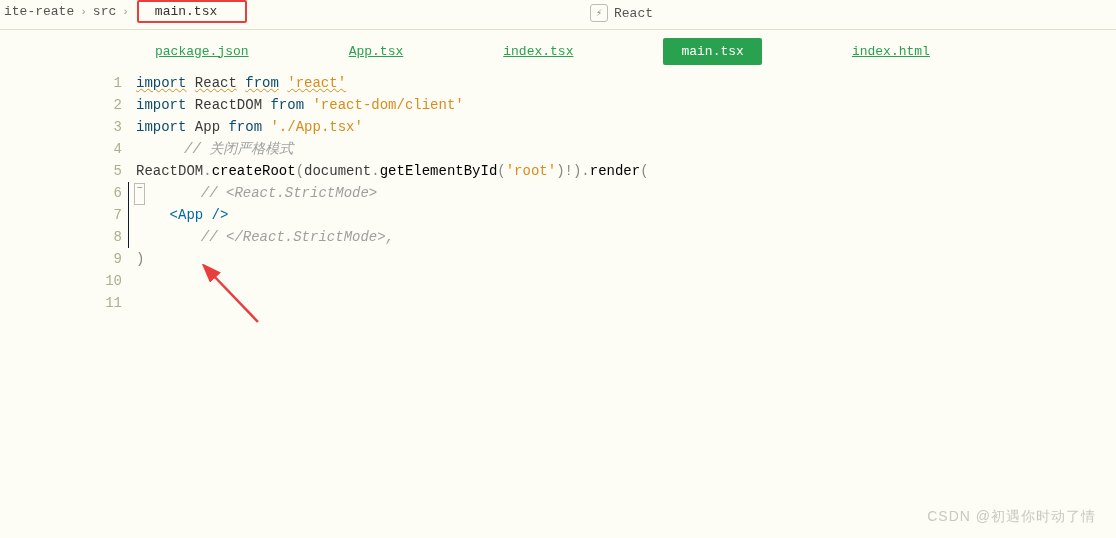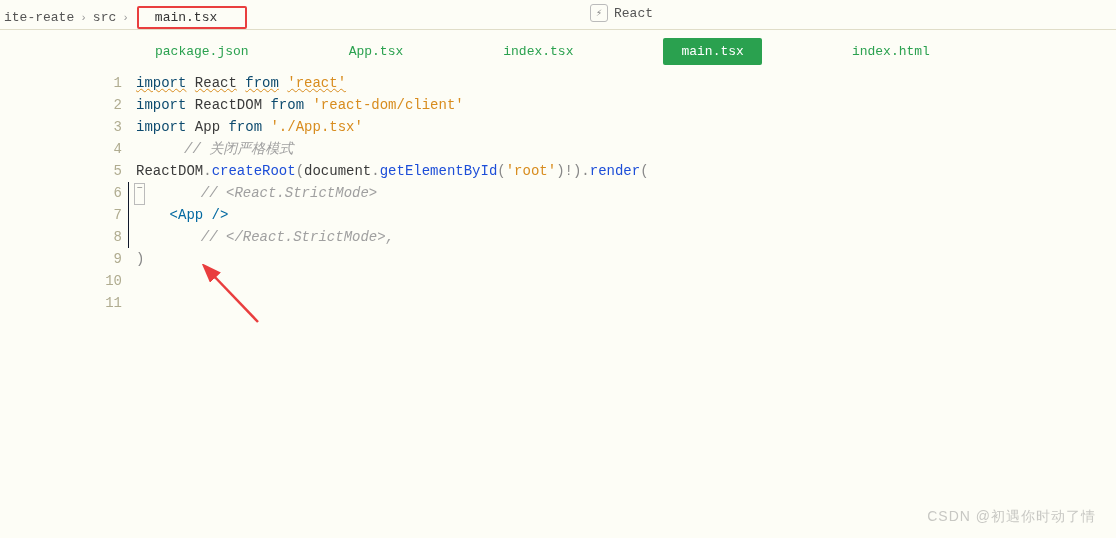--- a/index.html
+++ b/index.html
@@ -1,36 +1,36 @@
 <!DOCTYPE html>
 <html><head>
 <meta charset="utf-8">
 <style>
   * { box-sizing: border-box; margin: 0; padding: 0; }
   html, body { width: 1116px; height: 538px; font-family: Consolas, "Courier New", monospace; background: #fdfdf6; overflow: hidden; }
-  .topbar { height: 30px; display: flex; align-items: flex-end; border-bottom: 1px solid #e0ddc8; padding: 0 0 0 0; font-size: 13px; color: #555; position: relative; }
+  .topbar { height: 30px; display: flex; align-items: flex-start; border-bottom: 1px solid #e0ddc8; padding: 0 0 0 0; font-size: 13px; color: #555; position: relative; }
   .breadcrumb { display: flex; align-items: center; gap: 6px; padding-left: 4px; }
   .breadcrumb .chev { color: #999; font-size: 11px; }
   .crumb-highlight { border: 2px solid #e93e3e; border-radius: 2px; padding: 2px 28px 2px 16px; margin-left: 2px; color: #333; }
   .tophelper { position: absolute; left: 590px; top: 4px; display: flex; align-items: center; gap: 6px; color: #555; }
   .tophelper .hicon { width: 18px; height: 18px; border: 1px solid #bbb; border-radius: 3px; display: flex; align-items: center; justify-content: center; font-size: 11px; color: #888; }
   .tophelper .hicon::before { content: "⚡"; font-size: 10px; }
-  .tabs { height: 42px; display: flex; align-items: center; gap: 80px; padding-left: 145px; font-size: 13px; color: #2aa14f; }
+  .tabs { height: 42px; display: flex; align-items: center; gap: 80px; padding-left: 145px; font-size: 13px; color: #2aa14f; text-decoration: underline; }
   .tab { padding: 6px 10px; cursor: pointer; }
   .tab.active { background: #2aa14f; color: #fff; border-radius: 2px; padding: 6px 18px; }
   .editor { display: flex; font-size: 14px; line-height: 22px; padding-left: 96px; }
   .gutter { text-align: right; color: #b0ac90; padding-right: 14px; user-select: none; min-width: 40px; position: relative; }
   .gutter div { height: 22px; }
   .fold { position: absolute; left: 38px; top: 111px; font-size: 10px; color: #888; border: 1px solid #bbb; width: 11px; height: 11px; line-height: 9px; text-align: center; }
   .code { flex: 1; color: #3a3a3a; }
   .code .ln { height: 22px; white-space: pre; }
   .kw { color: #0c4a6e; }
   .str { color: #d88c1e; }
   .id { color: #3a3a3a; }
-  .fn { color: #1d4ed8; }
+  .fn { color: #000000; }
   .op { color: #888; }
   .cmt { color: #a0a0a0; font-style: italic; margin-left: 48px; }
   .tag { color: #0369a1; }
   .wavy { text-decoration: underline wavy #d88c1e; text-decoration-thickness: 1px; }
   .arrow-overlay { position: absolute; left: 200px; top: 264px; pointer-events: none; }
   .watermark { position: absolute; right: 20px; bottom: 12px; color: rgba(100,100,100,0.35); font-size: 14px; font-family: Arial, sans-serif; letter-spacing: 1px; }
   .foldline { border-left: 1px solid #0f172a; margin-left: -8px; padding-left: 7px; }
 </style>
 </head>
 <body>

